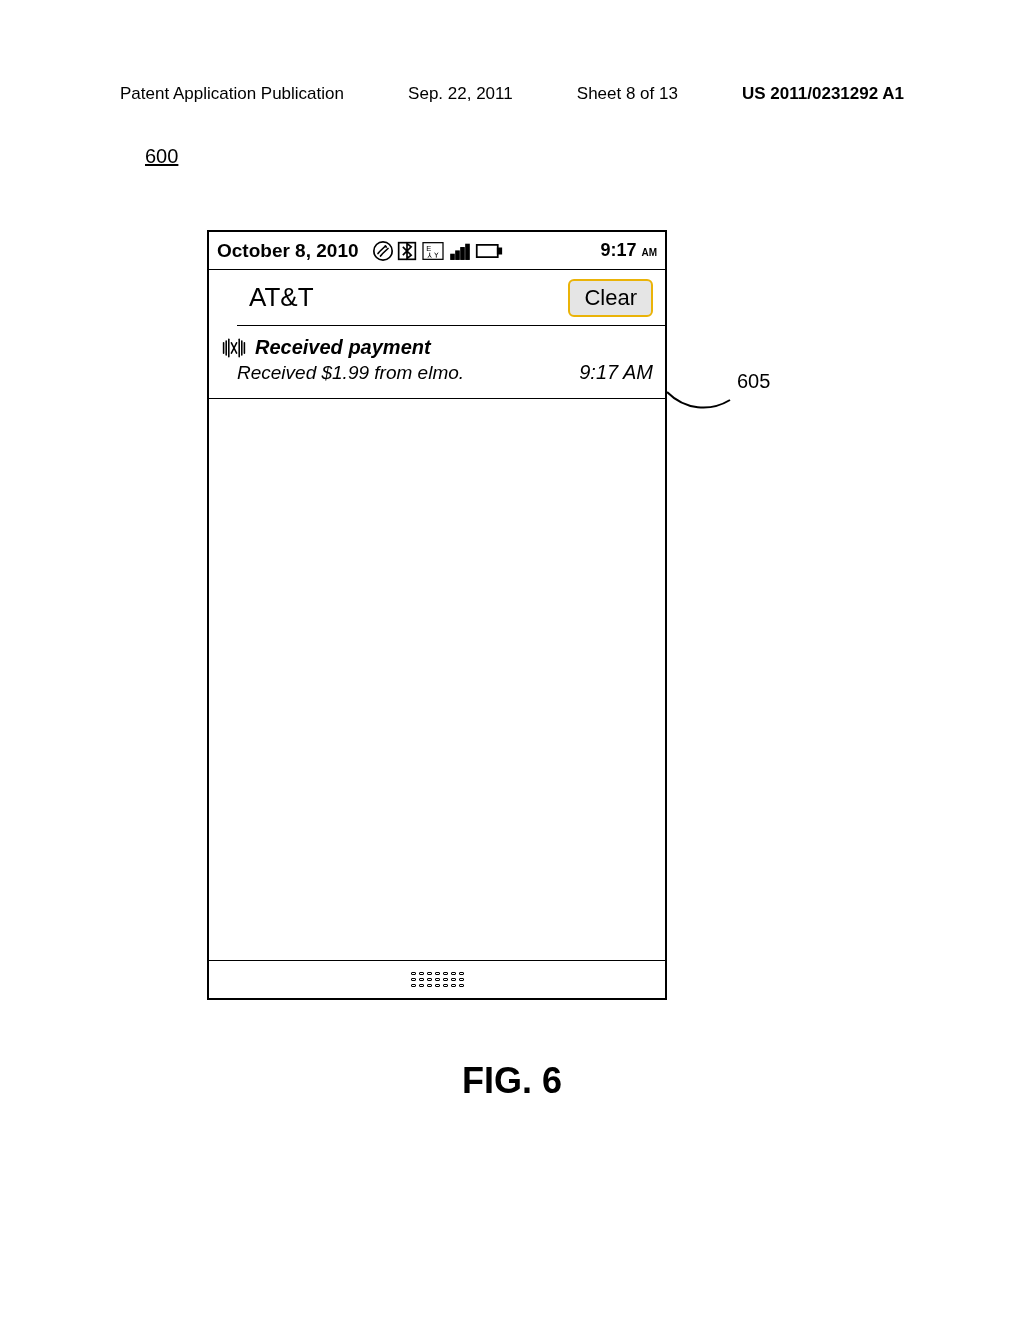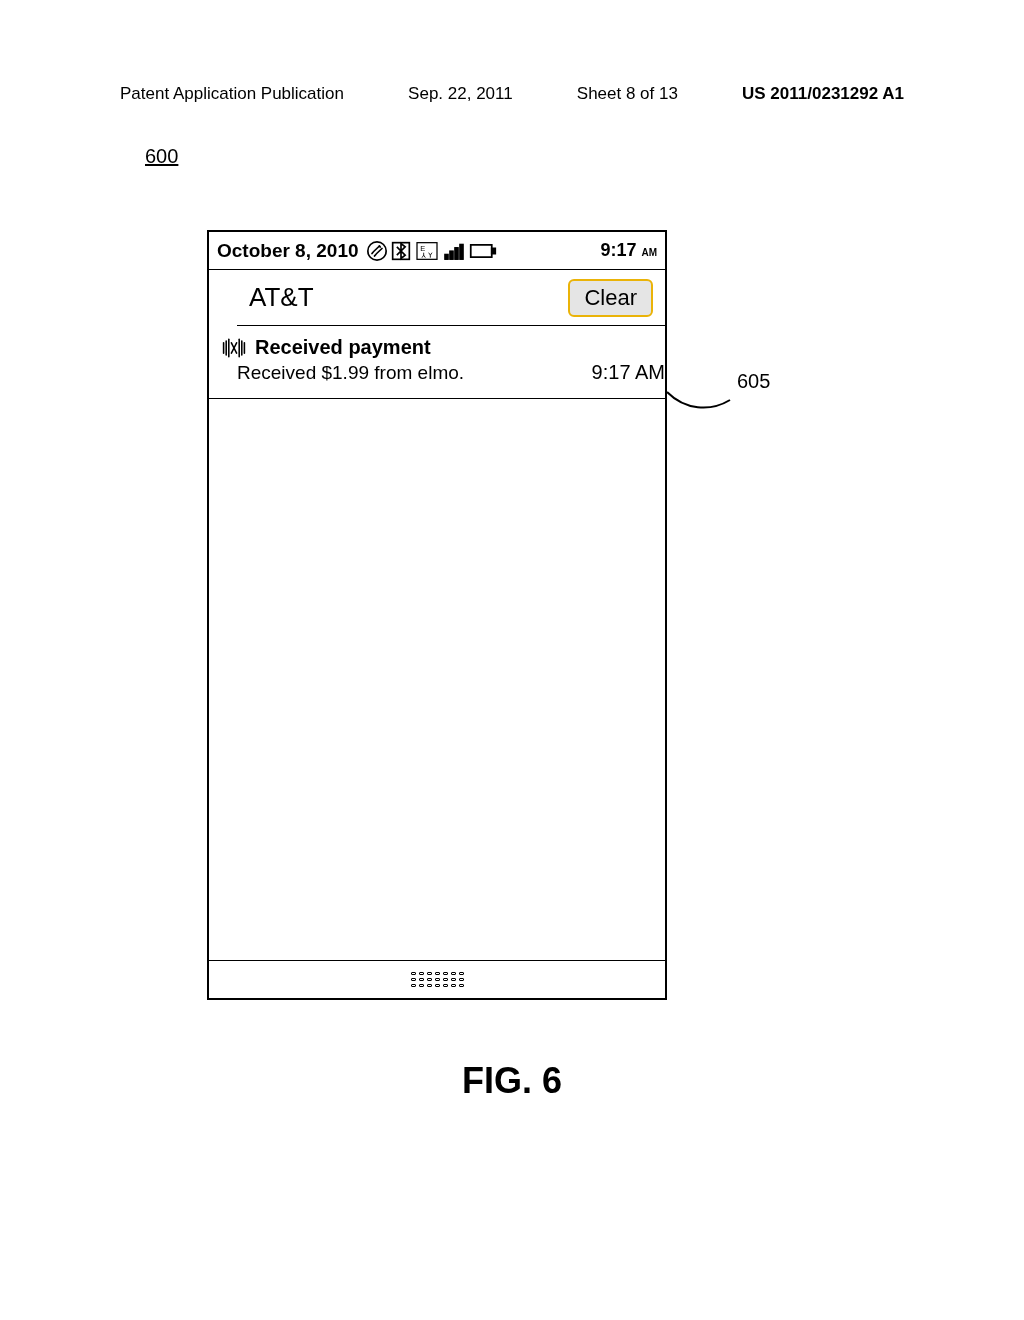--- a/index.html
+++ b/index.html
@@ -53,21 +53,21 @@
       background: #fff;
       display: flex;
       flex-direction: column;
     }
     .status-bar {
       height: 38px;
       border-bottom: 1.5px solid #000;
       display: flex;
       align-items: center;
       padding: 0 8px;
-      gap: 2px;
+      gap: 8px;
     }
     .status-date {
       font-size: 19px;
       font-weight: bold;
       flex: 0 0 auto;
     }
     .status-icons {
       display: flex;
       gap: 4px;
       align-items: center;
@@ -109,22 +109,23 @@
       height: 36px;
       border-bottom: 1.5px solid #000;
       display: flex;
       align-items: center;
       padding: 0 12px;
       font-size: 20px;
       font-weight: bold;
     }
     .notification-item {
       border-bottom: 1.5px solid #000;
-      padding: 10px 0 14px 12px;
+      padding: 10px 12px 14px 12px;
       position: relative;
+      font-style: italic;
     }
     .notification-title-row {
       display: flex;
       align-items: center;
       gap: 8px;
     }
     .bump-icon svg {
       display: block;
     }
     .notification-title {

